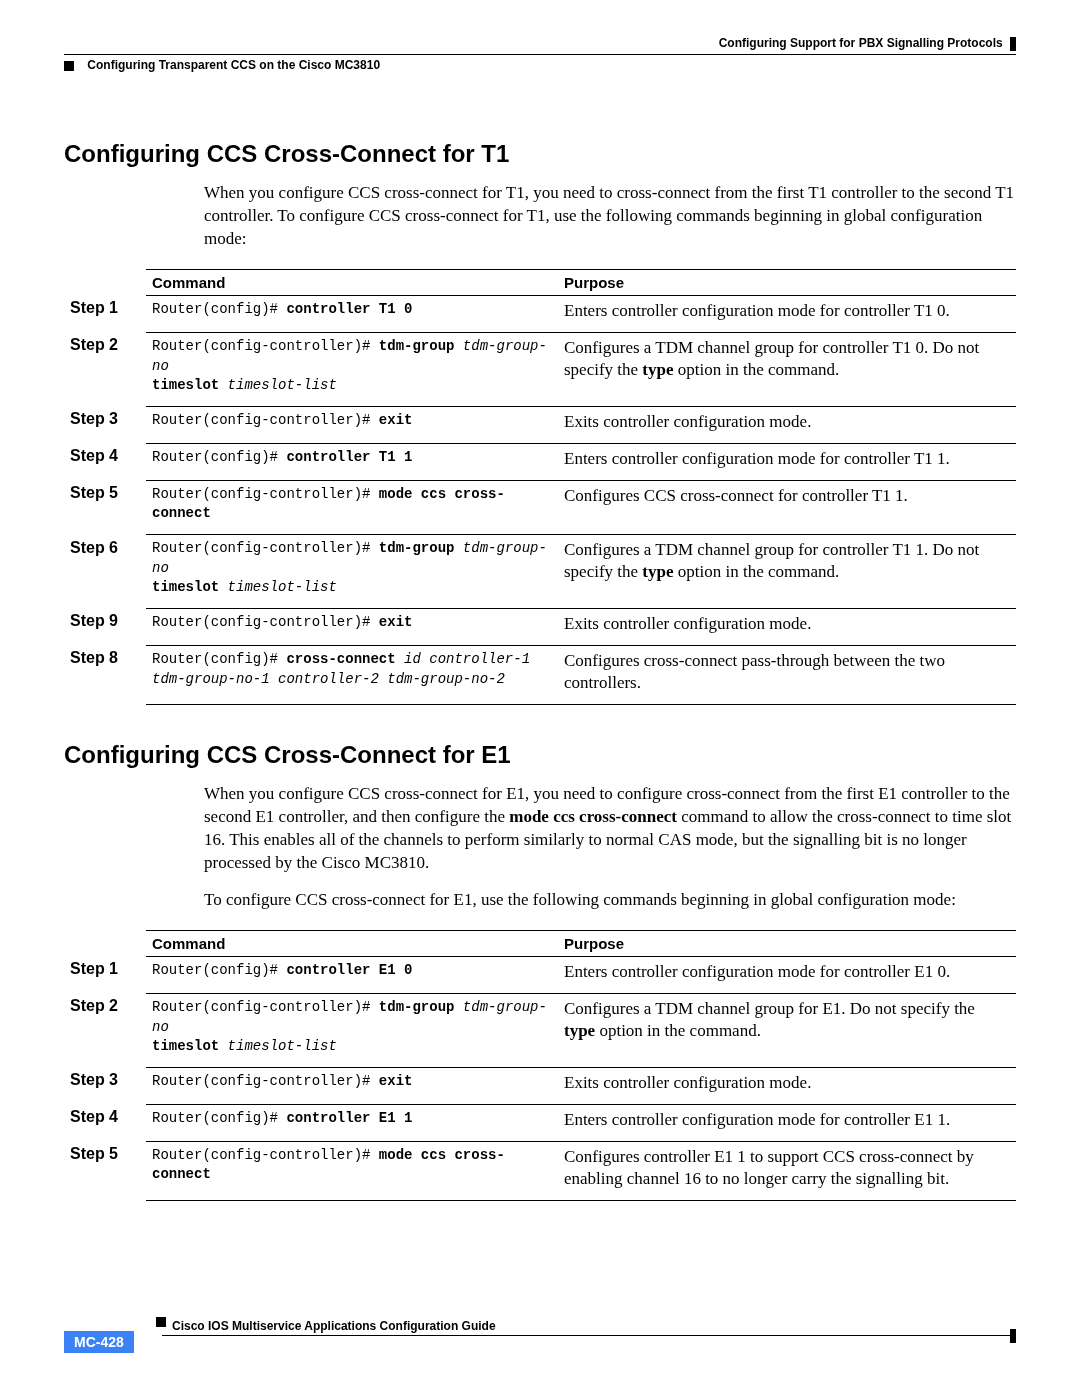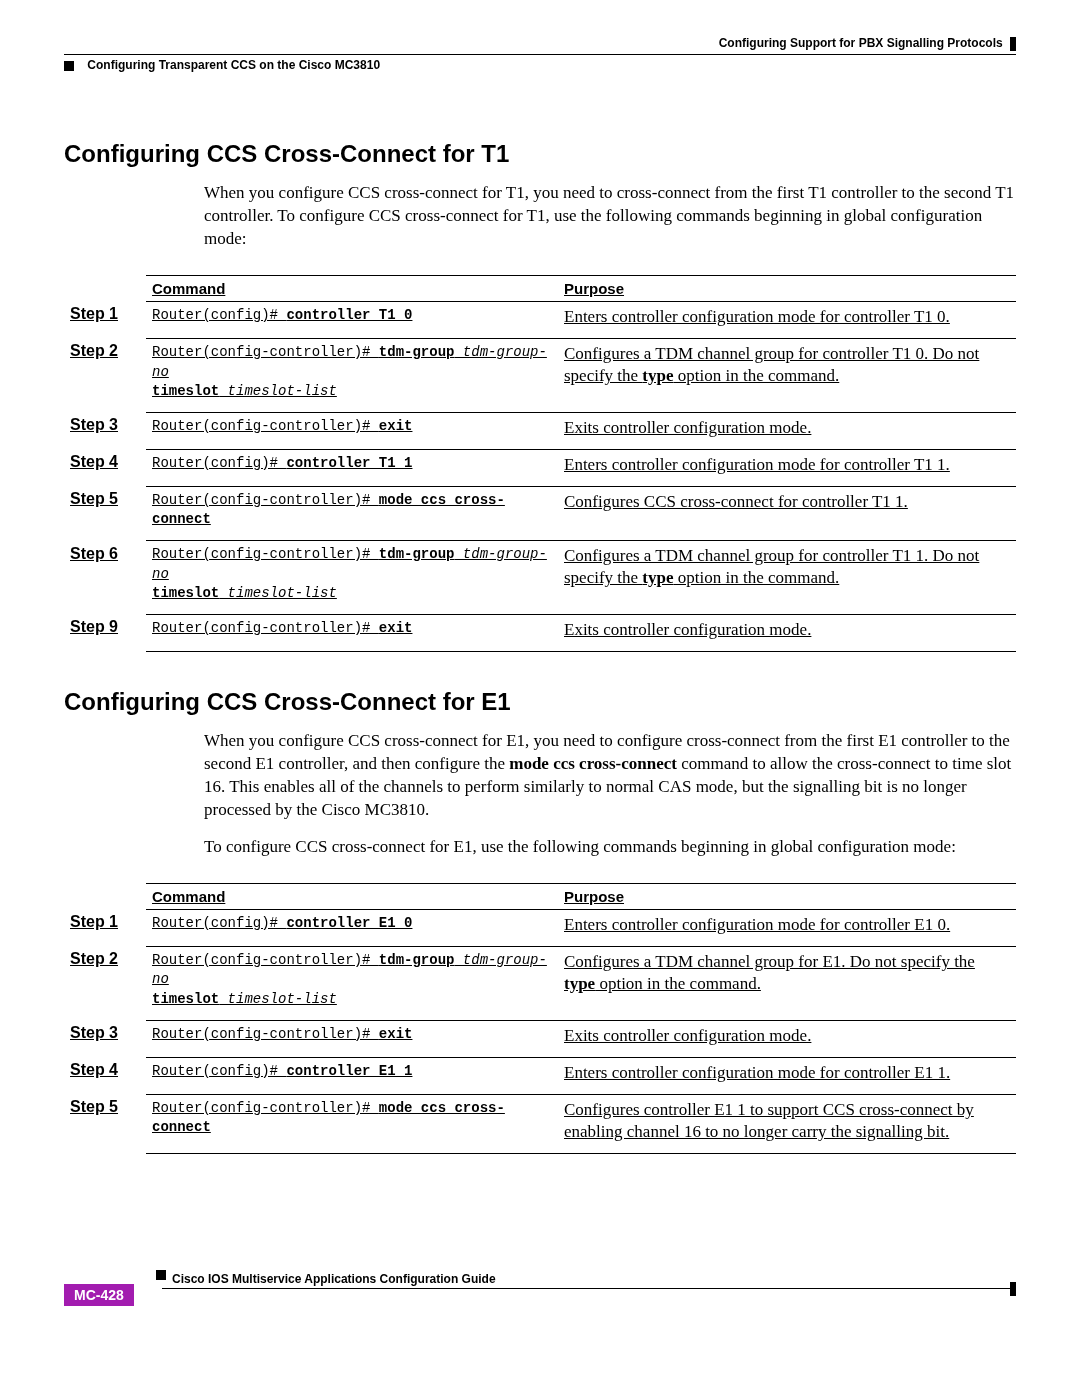--- a/index.html
+++ b/index.html
@@ -71,24 +71,23 @@
     line-height: 1.35;
     margin: 0 0 14px 0;
     padding-left: 140px; 
   }
   .body-text .cmd-inline {
     font-weight: bold;
   }
   table.cmd-table {
     width: 100%;
     border-collapse: collapse;
-    margin-top: 24px;
+    margin-top: 18px;
     margin-bottom: 24px;
     font-size: 16px;
-    text-decoration: underline;
   }
   table.cmd-table th {
     font-family: Arial, Helvetica, sans-serif;
     font-weight: bold;
     font-size: 15px;
     text-align: left;
     border-top: 1px solid #000;
     border-bottom: 1px solid #000;
     padding: 4px 6px;
   }
@@ -151,21 +150,21 @@
     left: 92px;
     top: -4px;
     width: 10px;
     height: 10px;
     background: #000;
   }
   .page-badge {
     position: absolute;
     left: 0;
     top: 10px;
-    background: #a21caf;
+    background: #3b82f6;
     color: #fff;
     font-family: Arial, Helvetica, sans-serif;
     font-weight: bold;
     font-size: 14px;
     padding: 3px 10px;
   }
   .footer-right-bar {
     position: absolute;
     right: 0;
     top: 8px;
@@ -231,20 +230,25 @@
         <tr>
           <td class="step-col">Step 6</td>
           <td class="cmd-col"><span class="prompt">Router(config-controller)# </span><span class="kw">tdm-group</span><span class="arg"> tdm-group-no</span><br><span class="kw">timeslot</span><span class="arg"> timeslot-list</span></td>
           <td class="purpose-col"><span>Configures a TDM channel group for controller T1 1. Do not specify the </span><span class="bold-word">type</span><span> option in the command.</span></td>
         </tr>
         <tr>
           <td class="step-col">Step 9</td>
           <td class="cmd-col"><span class="prompt">Router(config-controller)# </span><span class="kw">exit</span></td>
           <td class="purpose-col"><span>Exits controller configuration mode.</span></td>
         </tr>
+        <tr>
+          <td class="step-col">Step 8</td>
+          <td class="cmd-col"><span class="prompt">Router(config)# </span><span class="kw">cross-connect</span><span class="arg"> id controller-1 tdm-group-no-1 controller-2 tdm-group-no-2</span></td>
+          <td class="purpose-col"><span>Configures cross-connect pass-through between the two controllers.</span></td>
+        </tr>
       </tbody>
   </table>
 
   <h2 class="section-title" style="margin-top:36px">Configuring CCS Cross-Connect for E1</h2>
   <p class="body-text">
     <span>When you configure CCS cross-connect for E1, you need to configure cross-connect from the first E1 controller to the second E1 controller, and then configure the </span><span class="cmd-inline">mode ccs cross-connect</span><span> command to allow the cross-connect to time slot 16. This enables all of the channels to perform similarly to normal CAS mode, but the signalling bit is no longer processed by the Cisco MC3810.</span>
   </p>
   <p class="body-text">To configure CCS cross-connect for E1, use the following commands beginning in global configuration mode:</p>
 
   <table class="cmd-table">

